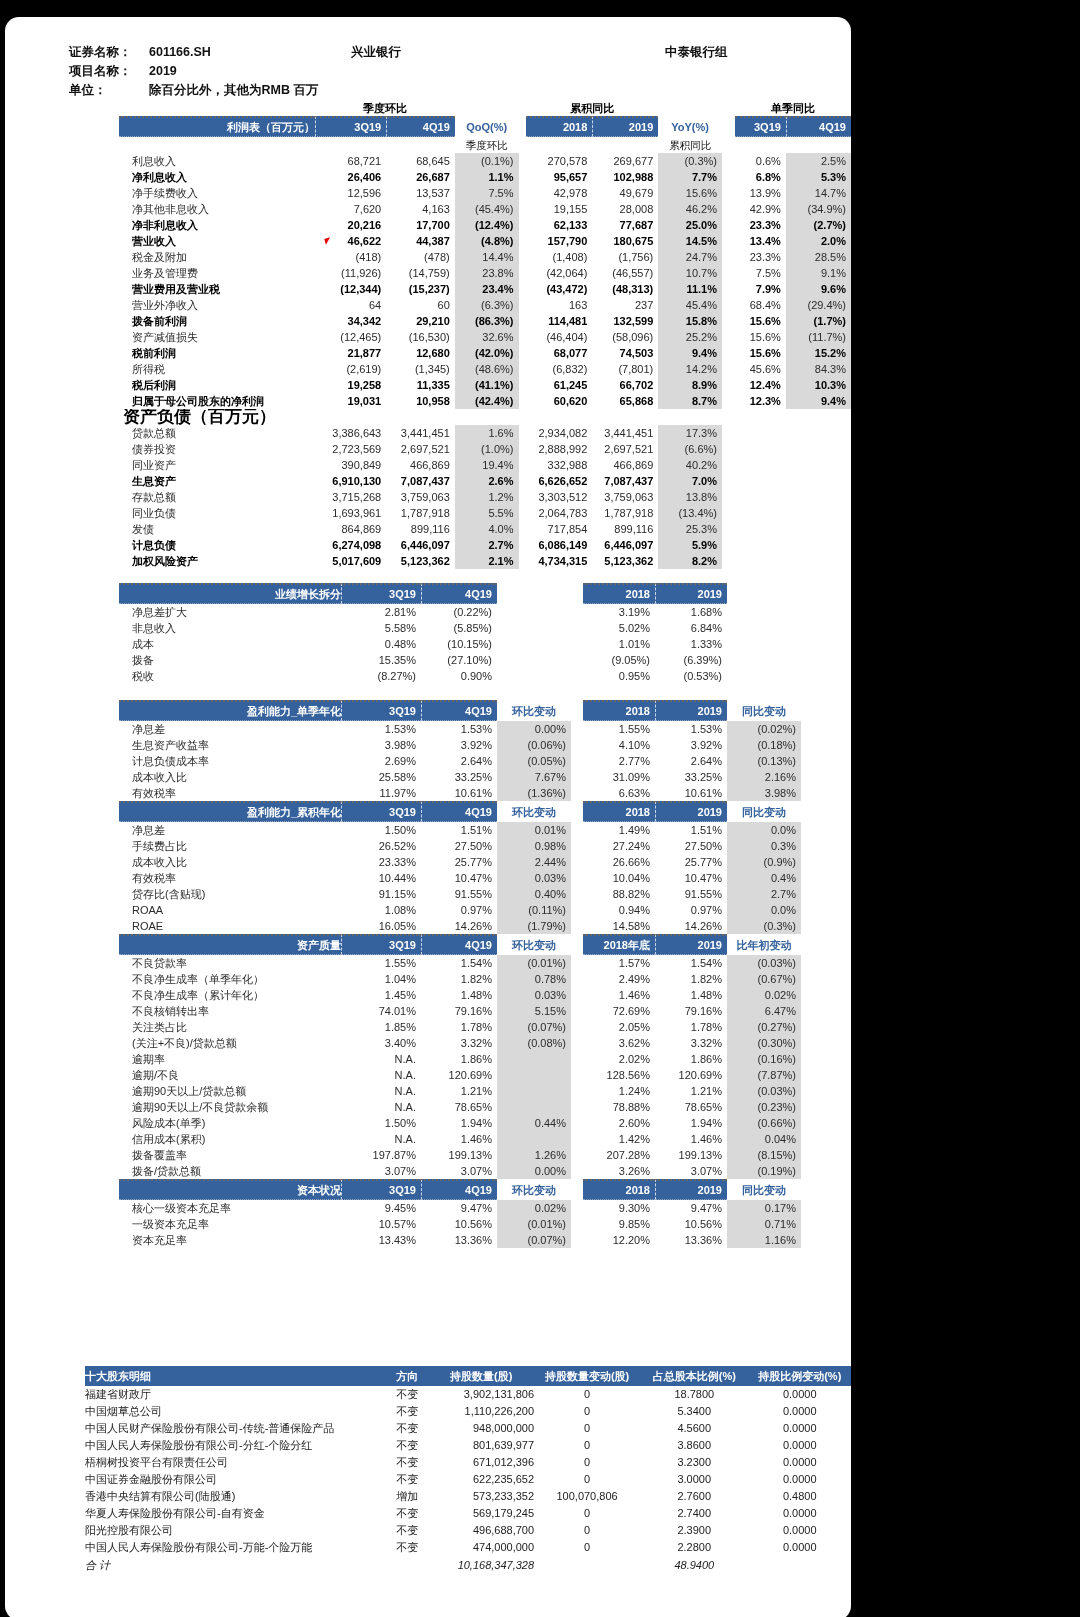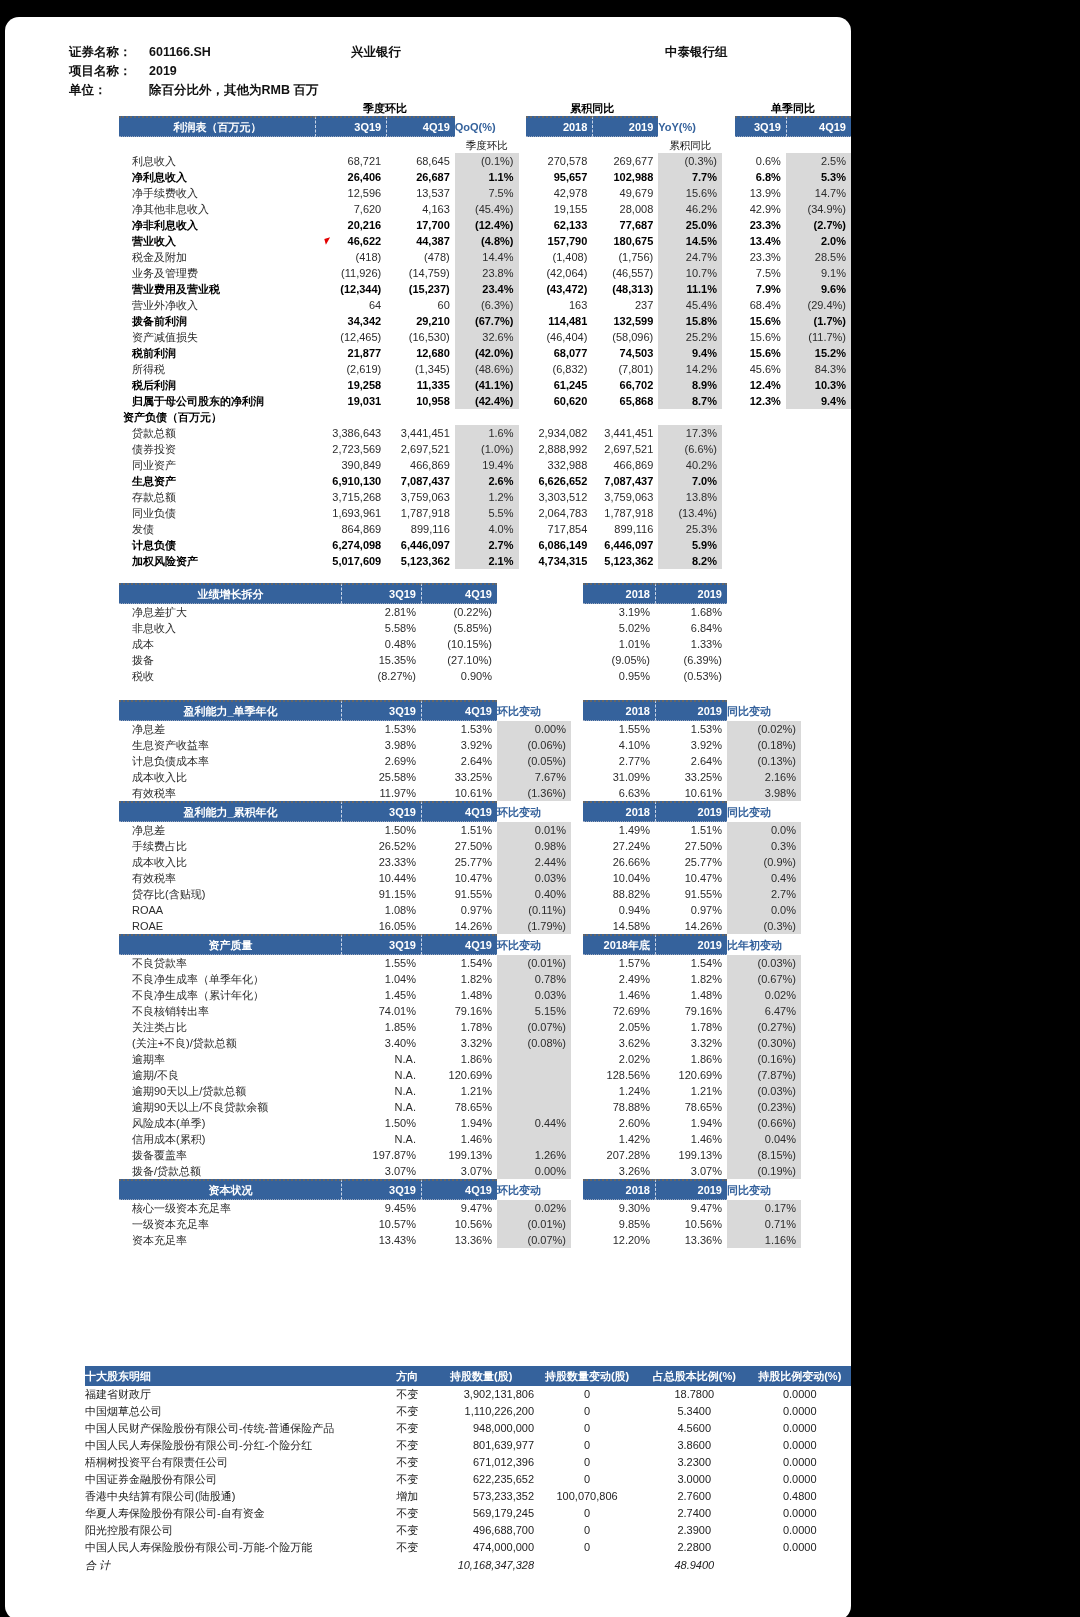--- a/index.html
+++ b/index.html
@@ -28,34 +28,34 @@
     border-collapse:separate;border-spacing:0;table-layout:fixed;
     margin-left:114px;
   }
   .fin-table td{
     height:16px;line-height:16px;font-size:11px;color:#2b2b2b;
     padding:0;white-space:nowrap;overflow:hidden;
   }
   .fin-table tr.head td{height:18px;line-height:18px;}
   .fin-table .lbl{padding-left:13px;text-align:left;}
   .fin-table .num{text-align:right;padding-right:5px;}
-  .fin-table .ctr{}
+  .fin-table .ctr{text-align:center;}
   .fin-table tr.bold td{font-weight:bold;color:#000;}
   .fin-table .grp{font-weight:bold;text-align:center;color:#000;}
   .fin-table .sub{font-size:10.5px;text-align:center;color:#111;}
-  .fin-table .sec-label{font-weight:bold;color:#000;padding-left:4px;font-size:11px;}
+  .fin-table .sec-label{font-weight:bold;color:#000;padding-left:4px;font-size:17px;}
   td.blue{
     background:var(--blue);color:#fff !important;font-weight:bold;
     border-top:2px dotted #666;border-bottom:1px dotted #9aa8c0;
   }
   td.blue + td.blue{border-left:1px dashed #c8d4e8;}
   td.bluetext{color:var(--blue);font-weight:bold;}
   td.gray{background:var(--gray);}
   td.sp{background:transparent;}
-  td.title{text-align:center;padding-left:1px;}
+  td.title{text-align:right;padding-left:1px;}
   #growth-decomposition{margin-top:14px;}
   #profitability-quarterly{margin-top:16px;}
   
   .red-mark{
     float:left;margin:5px 0 0 10px;width:0;height:0;
     border-top:6px solid #E30000;border-right:6px solid transparent;
     transform:rotate(-15deg);
   }
   
   .sh-table{
@@ -272,21 +272,21 @@
             <td class="num">237</td>
             <td class="num gray">45.4%</td>
             <td class="sp"></td>
             <td class="num">68.4%</td>
             <td class="num gray">(29.4%)</td>
           </tr>
           <tr class="bold">
             <td class="lbl">拨备前利润</td>
             <td class="num">34,342</td>
             <td class="num">29,210</td>
-            <td class="num gray">(67.7%)</td>
+            <td class="num gray">(86.3%)</td>
             <td class="sp"></td>
             <td class="num">114,481</td>
             <td class="num">132,599</td>
             <td class="num gray">15.8%</td>
             <td class="sp"></td>
             <td class="num">15.6%</td>
             <td class="num gray">(1.7%)</td>
           </tr>
           <tr>
             <td class="lbl">资产减值损失</td>

